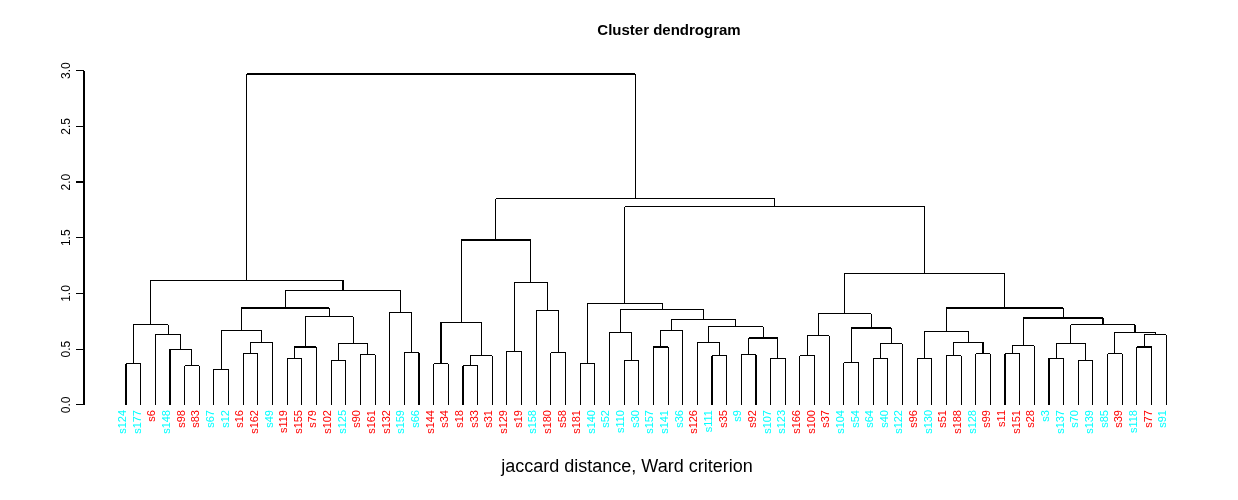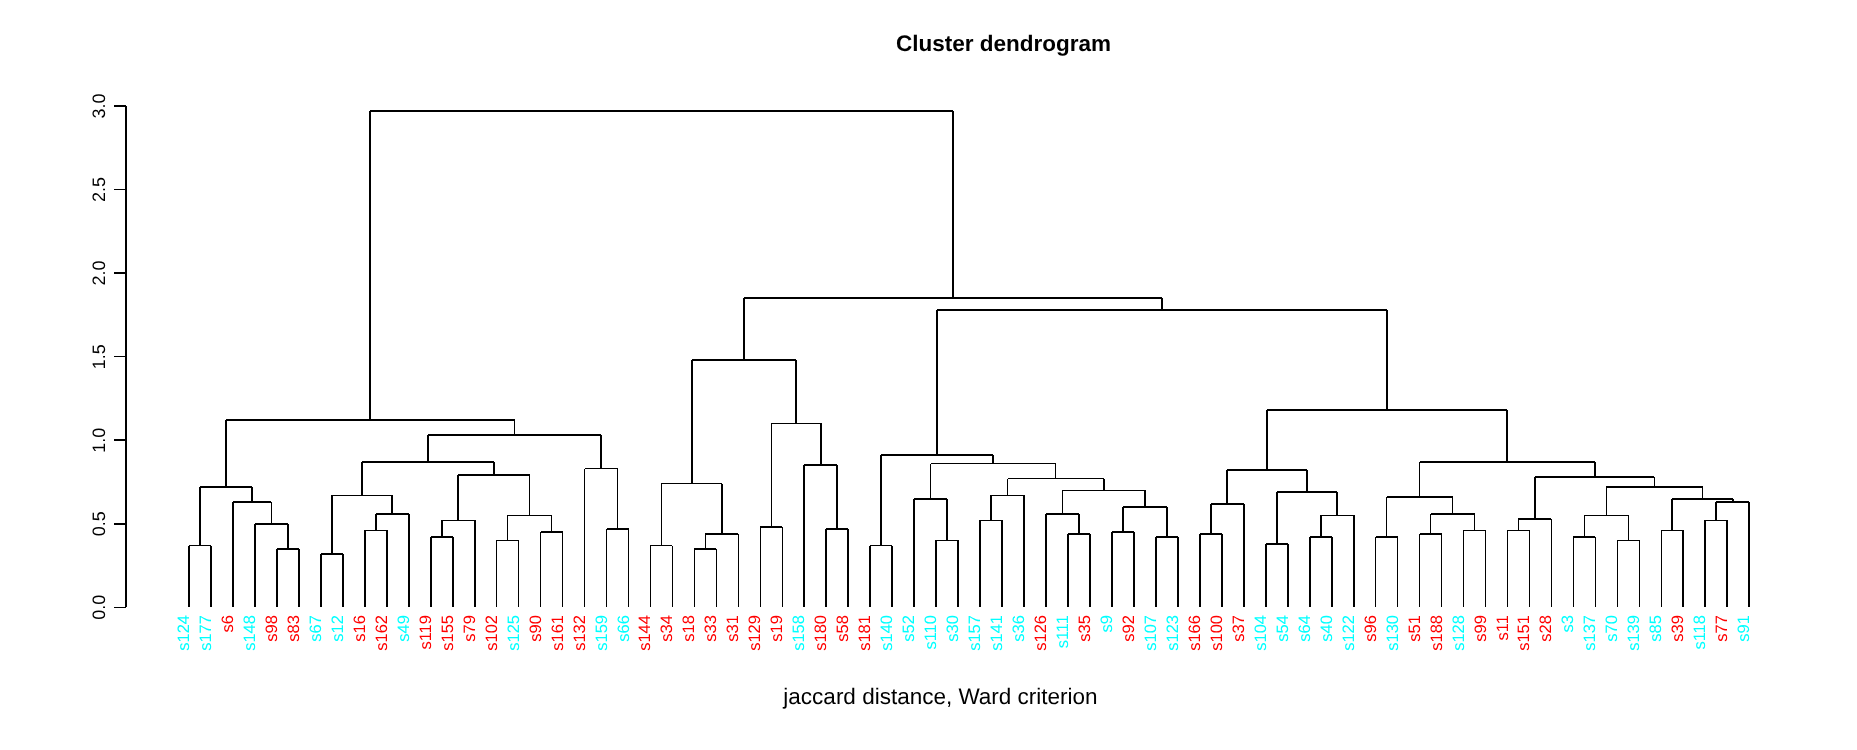--- a/index.html
+++ b/index.html
@@ -13,21 +13,21 @@
   .chart-title {
     position: absolute; top: 21px; left: 627px;
     transform: translateX(-50%);
     font-size: 15px; font-weight: bold; color: #000;
     white-space: nowrap;
     margin-left: 42px;
   }
   .x-label {
     position: absolute; top: 456px; left: 627px;
     transform: translateX(-50%);
-    font-size: 15px; color: #000;
+    font-size: 18px; color: #000;
     white-space: nowrap;
   }
   svg { position: absolute; top: 0; left: 0; }
 </style>
 </head>
 <body>
 
 <div class="figure">
   <div class="chart-title">Cluster dendrogram</div>
   <svg id="plot" width="1238" height="500" viewBox="0 0 1238 500">

